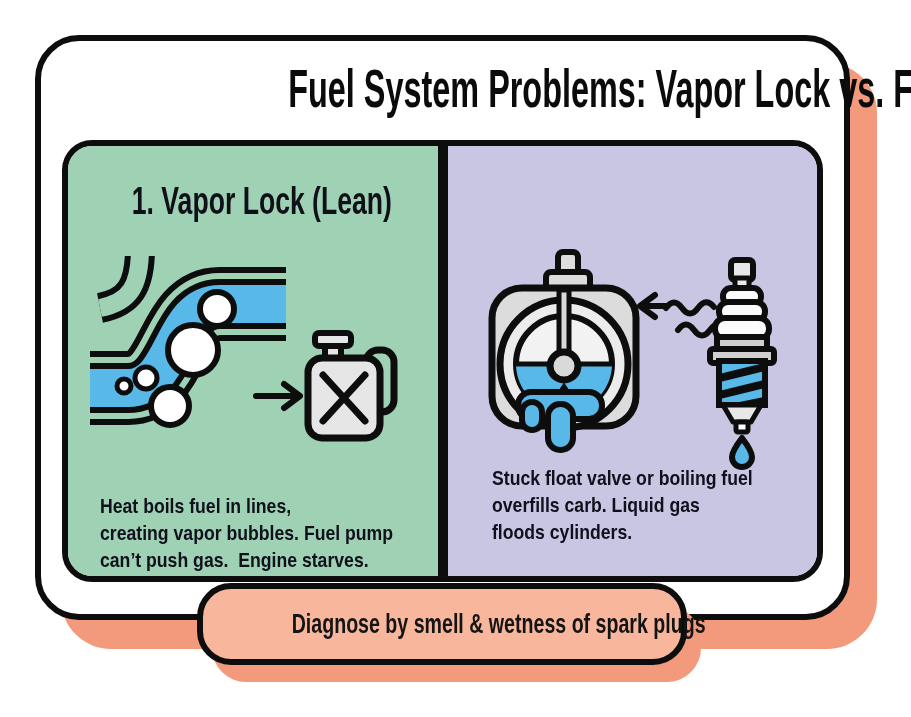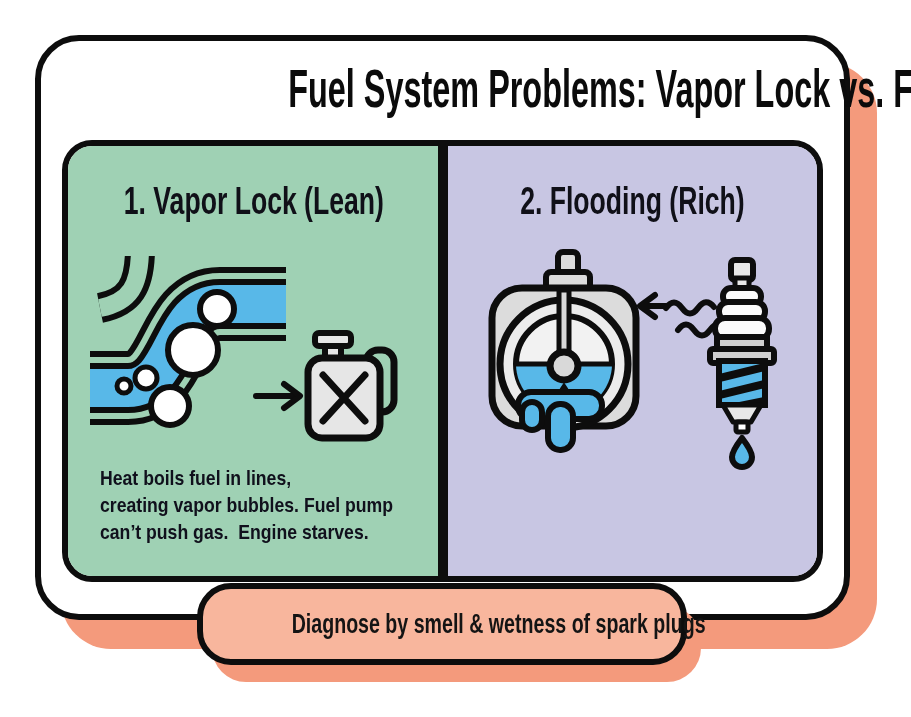--- a/index.html
+++ b/index.html
@@ -16,30 +16,30 @@
          transform:scaleX(0.60);transform-origin:center top;letter-spacing:0;}
 
   
   .panels{position:absolute;left:21px;top:99px;width:761px;height:442px;box-sizing:border-box;
           border:6px solid #0d0d0d;border-radius:30px;overflow:hidden;display:flex;}
   .panel{position:relative;flex:1 1 0;height:100%;}
   .panel.green{background:#9fd1b4;}
   .panel.lavender{background:#c8c6e3;}
   .divider{flex:0 0 10px;background:#0d0d0d;}
 
-  .panel-heading-wrap{position:absolute;left:0;top:34px;width:100%;text-align:center;}
+  .panel-heading-wrap{position:absolute;left:0;top:34px;width:100%;text-align:center;padding-left:8px;}
   .panel-heading{display:inline-block;white-space:nowrap;font-size:38px;font-weight:700;color:#101018;
                  transform:scaleX(0.70);transform-origin:center top;}
 
   .illu{position:absolute;}
   .illu.left{left:10px;top:110px;}
   .illu.right{left:4px;top:100px;}
 
   .panel-text{position:absolute;top:318px;}
-  .panel-text.left{left:32px;}
+  .panel-text.left{left:32px;margin-top:28px;}
   .panel-text.right{left:44px;}
   .panel-text .line{white-space:pre;font-size:21px;font-weight:700;line-height:27px;color:#10101c;
                     transform:scaleX(0.84);transform-origin:left top;}
 
   
   .footer-shadow{position:absolute;left:212px;top:606px;width:489px;height:76px;background:#f49a7c;border-radius:34px;}
   .footer{position:absolute;left:197px;top:583px;width:490px;height:82px;box-sizing:border-box;
           background:#f8b69d;border:6px solid #0d0d0d;border-radius:34px;
           display:flex;align-items:center;}
   .footer-label{display:inline-block;white-space:nowrap;font-size:28px;font-weight:700;color:#141414;
@@ -103,23 +103,20 @@
         <div class="panel-text left">
           <div class="line">Heat boils fuel in lines,</div>
           <div class="line">creating vapor bubbles. Fuel pump</div>
           <div class="line">can’t push gas.  Engine starves.</div>
         </div>
       </div>
 
       <div class="divider"></div>
 
       <div class="panel lavender">
-        <div class="panel-heading-wrap">
-          <span class="panel-heading">2. Flooding (Rich)</span>
-        </div>
 
         <svg class="illu right" width="360" height="224" viewBox="0 0 360 224">
           <defs>
             <clipPath id="thr">
                 <rect x="267" y="115" width="46" height="44"></rect>
               </clipPath>
           </defs>
 
           <g>
             <rect x="106" y="6" width="20" height="40" rx="5" fill="#dcdcdc" stroke="#0d0d0d" stroke-width="6"></rect>
@@ -158,20 +155,25 @@
               <line x1="263" y1="133" x2="317" y2="120" stroke="#0d0d0d" stroke-width="8"></line>
               <line x1="263" y1="150" x2="317" y2="137" stroke="#0d0d0d" stroke-width="8"></line>
               <line x1="263" y1="165" x2="317" y2="154" stroke="#0d0d0d" stroke-width="8"></line>
             </g>
             <path d="M 271,159 L 309,159 L 299,176 L 281,176 Z" fill="#e8e8e8" stroke="#0d0d0d" stroke-width="5" stroke-linejoin="round"></path>
             <rect x="284" y="176" width="12" height="10" rx="2" fill="#ffffff" stroke="#0d0d0d" stroke-width="5"></rect>
             <path d="M 290,192 q 10,13 10,19 a 10,10 0 1 1 -20,0 q 0,-6 10,-19 Z" fill="#58b8e8" stroke="#0d0d0d" stroke-width="6" stroke-linejoin="round"></path>
           </g>
         </svg>
 
+        <div class="panel-text right">
+          <div class="line">Stuck float valve or boiling fuel</div>
+          <div class="line">overfills carb. Liquid gas</div>
+          <div class="line">floods cylinders.</div>
+        </div>
       </div>
 
     </div>
   </div>
 
   <div class="footer-shadow"></div>
   <div class="footer">
     <span class="footer-label">Diagnose by smell &amp; wetness of spark plugs</span>
   </div>
 

